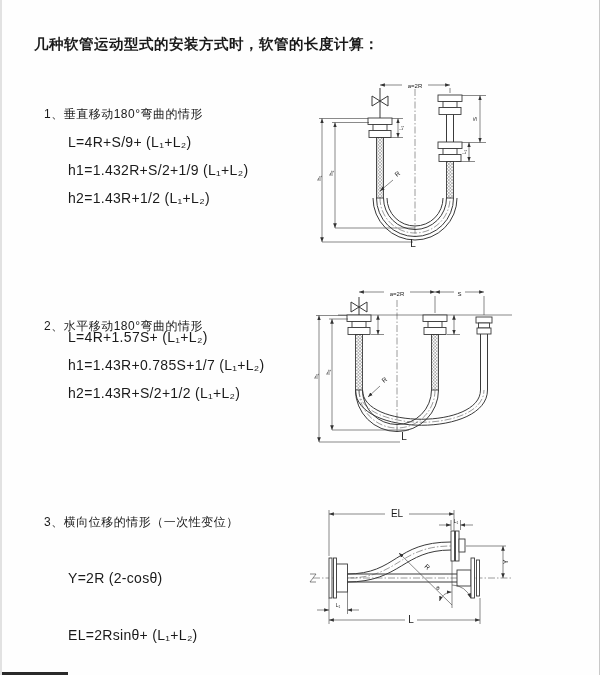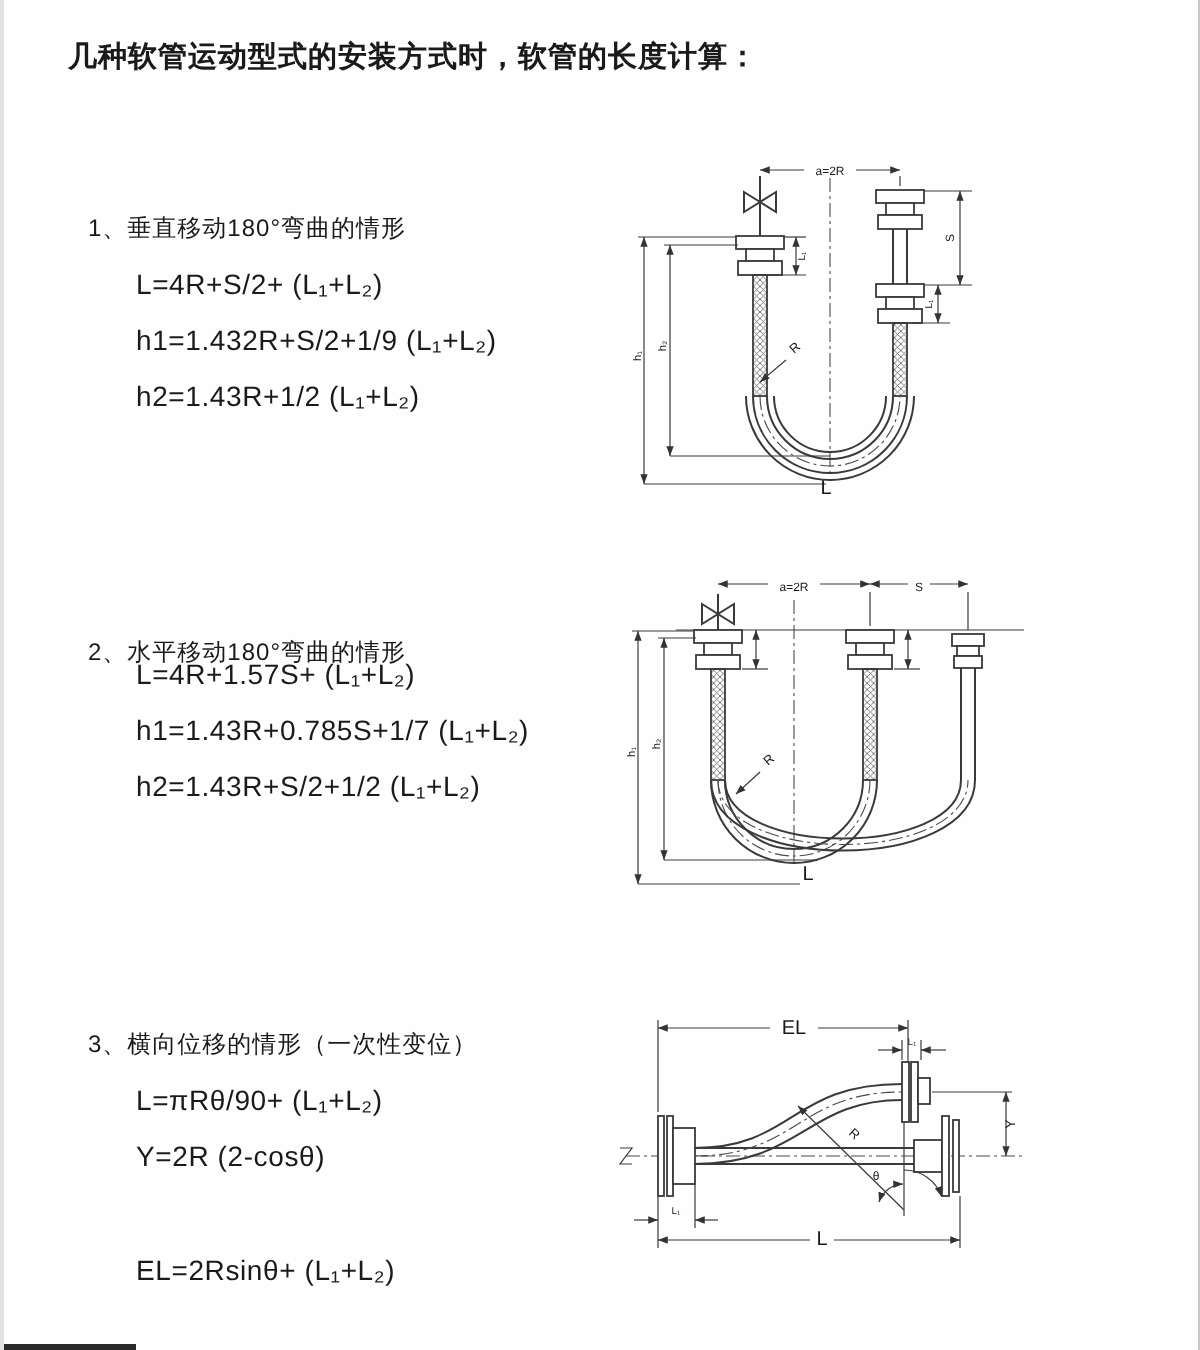--- a/index.html
+++ b/index.html
@@ -4,52 +4,51 @@
 <style>
   html,body{margin:0;padding:0;}
   body{background:#888;}
   .page{
     position:relative;width:600px;height:675px;background:#fefefe;overflow:hidden;
     font-family:"Liberation Sans","DejaVu Sans",sans-serif;color:#1a1a1a;
     border-left:2px solid #e2e2e2;box-sizing:border-box;
   }
   .edge-right{position:absolute;right:0;top:0;width:1px;height:100%;background:#c9c9c9;}
   .corner-bar{position:absolute;left:0;bottom:0;width:66px;height:3px;background:#2a2a2a;}
-  .title{position:absolute;left:32px;top:19px;font-size:14.5px;font-weight:600;letter-spacing:0.5px;}
+  .title{position:absolute;left:32px;top:35px;font-size:14.5px;font-weight:600;letter-spacing:0.5px;}
   .sec-h{position:absolute;font-size:12px;font-weight:400;letter-spacing:0.5px;}
   .formula{position:absolute;font-size:14px;letter-spacing:0.3px;}
   .dwg{position:absolute;}
   svg .w{stroke:#3a3a3a;stroke-width:1;fill:none;}
   svg .dim{stroke:#3a3a3a;stroke-width:0.6;fill:none;}
   svg .cl{stroke:#4a4a4a;stroke-width:0.55;fill:none;stroke-dasharray:7 2 1.5 2;}
   svg .fl{fill:#fff;stroke:#3a3a3a;stroke-width:0.9;}
   svg .hr{stroke:#3a3a3a;stroke-width:0.9;}
   svg text{font-family:"Liberation Sans","DejaVu Sans",sans-serif;fill:#1a1a1a;}
 </style>
 </head>
 <body>
 
 <div class="page">
   <div class="edge-right"></div>
   <div class="corner-bar"></div>
 
   <div class="title">几种软管运动型式的安装方式时，软管的长度计算：</div>
 
   <div class="sec-h" style="left:42px;top:106px;">1、垂直移动180°弯曲的情形</div>
-  <div class="formula" style="left:66px;top:134px;">L=4R+S/2+ (L₁+L₂)</div>
+  <div class="formula" style="left:66px;top:134px;">L=4R+S/9+ (L₁+L₂)</div>
   <div class="formula" style="left:66px;top:162px;">h1=1.432R+S/2+1/9 (L₁+L₂)</div>
   <div class="formula" style="left:66px;top:190px;">h2=1.43R+1/2 (L₁+L₂)</div>
 
   <div class="sec-h" style="left:42px;top:318px;text-align:right;">2、水平移动180°弯曲的情形</div>
   <div class="formula" style="left:66px;top:329px;">L=4R+1.57S+ (L₁+L₂)</div>
   <div class="formula" style="left:66px;top:357px;">h1=1.43R+0.785S+1/7 (L₁+L₂)</div>
   <div class="formula" style="left:66px;top:385px;">h2=1.43R+S/2+1/2 (L₁+L₂)</div>
 
   <div class="sec-h" style="left:42px;top:514px;">3、横向位移的情形（一次性变位）</div>
-  <div class="formula" style="left:66px;top:542px;">L=πRθ/90+ (L₁+L₂)</div>
   <div class="formula" style="left:66px;top:570px;">Y=2R (2-cosθ)</div>
   <div class="formula" style="left:66px;top:598px;margin-top:29px;">EL=2Rsinθ+ (L₁+L₂)</div>
 
   <svg class="dwg" style="left:314px;top:76px;" width="212" height="182" viewBox="0 0 212 182">
     <defs>
       <pattern id="hp1" patternUnits="userSpaceOnUse" width="3.2" height="3.2">
         <path d="M0,3.2 L3.2,0 M0,0 L3.2,3.2" stroke="#707070" stroke-width="0.45"></path>
       </pattern>
       <marker id="d1m" viewBox="0 0 10 10" refX="9" refY="5" markerWidth="9" markerHeight="9" orient="auto-start-reverse">
         <path d="M0,1.6 L9,5 L0,8.4 Z" fill="#333"></path>

